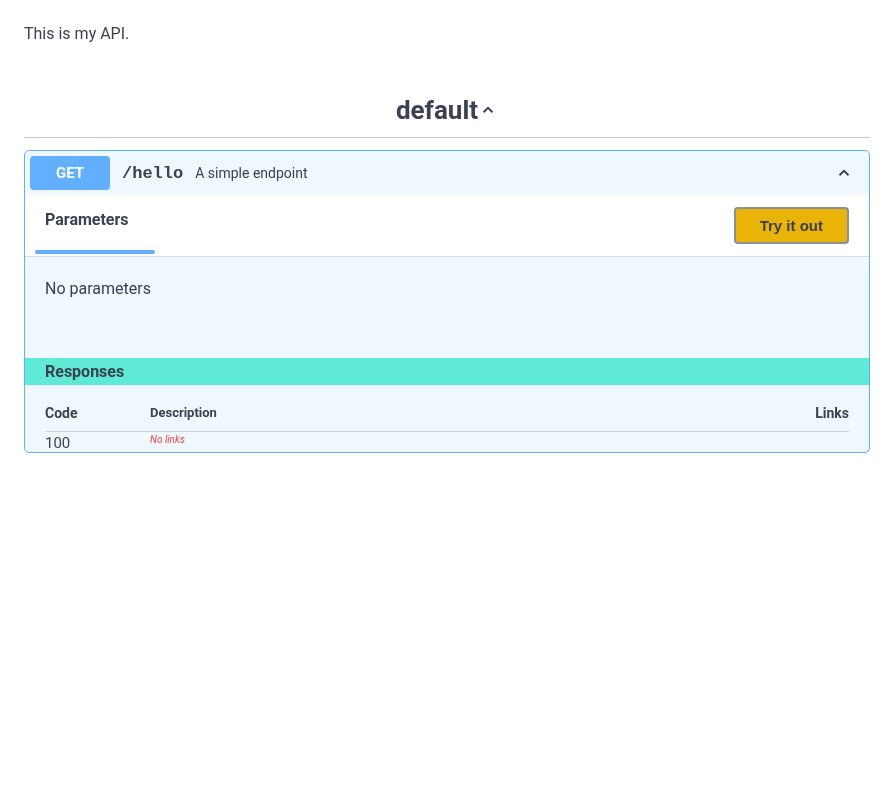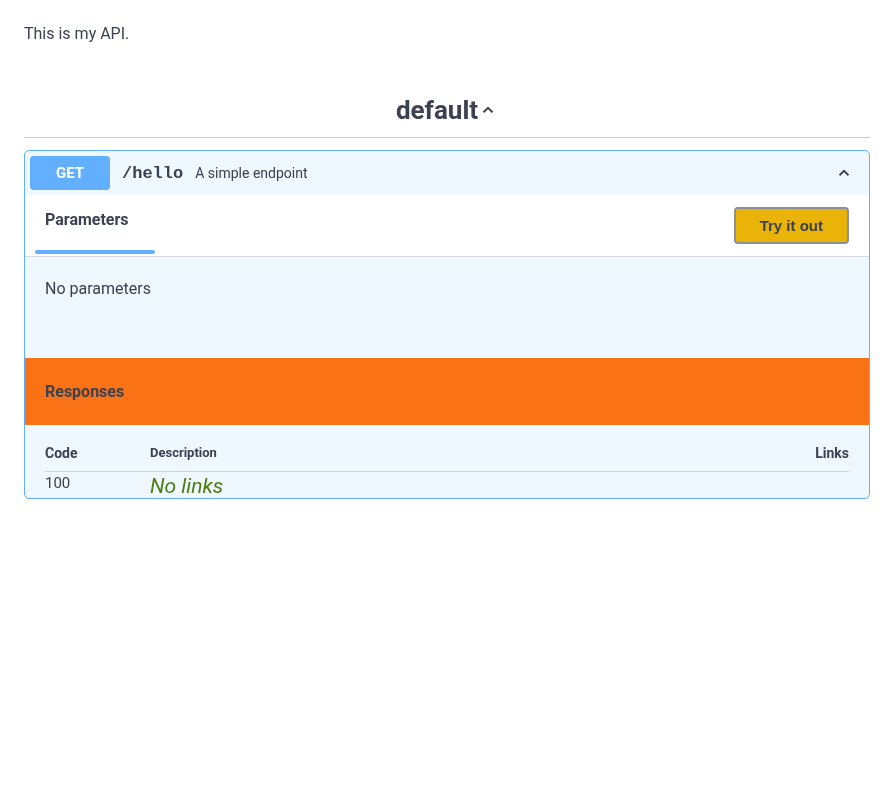--- a/index.html
+++ b/index.html
@@ -164,22 +164,22 @@
       padding: 8px 24px;
       border-radius: 4px;
       cursor: pointer;
     }
     .no-params {
       padding: 22px 20px 60px 20px;
       font-size: 16px;
       color: #3b4151;
     }
     .responses-header {
-      padding: 24px 20px;
-      background: #f97316;
+      padding: 4px 20px;
+      background: #5eead4;
     }
     .responses-title {
       font-size: 16px;
       font-weight: 700;
       color: #3b4151;
     }
     .responses-table {
       padding: 20px 20px 0 20px;
     }
     .responses-columns {
@@ -217,23 +217,23 @@
       color: #3b4151;
     }
     .resp-desc {
       flex: 1;
       font-size: 14px;
       color: #3b4151;
       padding-top: 12px;
     }
     .resp-links {
       width: 90px;
-      font-size: 21px;
+      font-size: 10px;
       font-style: italic;
-      color: #4d7c0f;
+      color: #ef4444;
     }
   </style>
 </head>
 <body>
 
 <div class="container">
   <p class="api-description">This is my API.</p>
 
   <div class="tag-section">
     <div class="tag-header">

